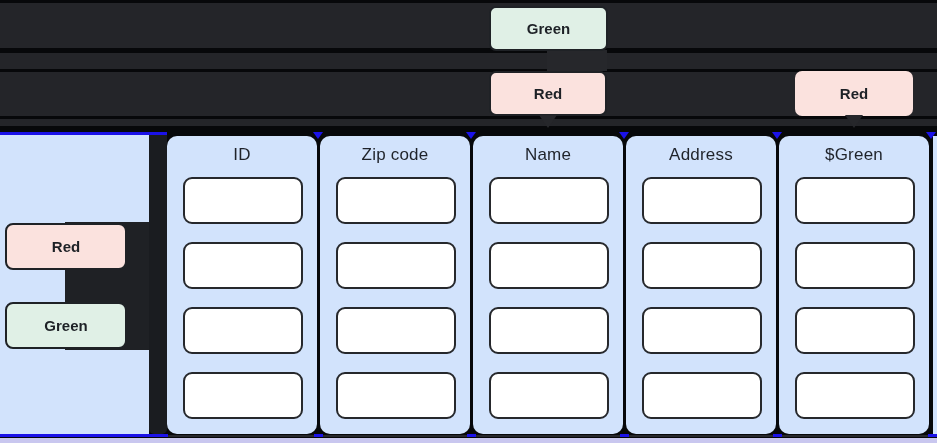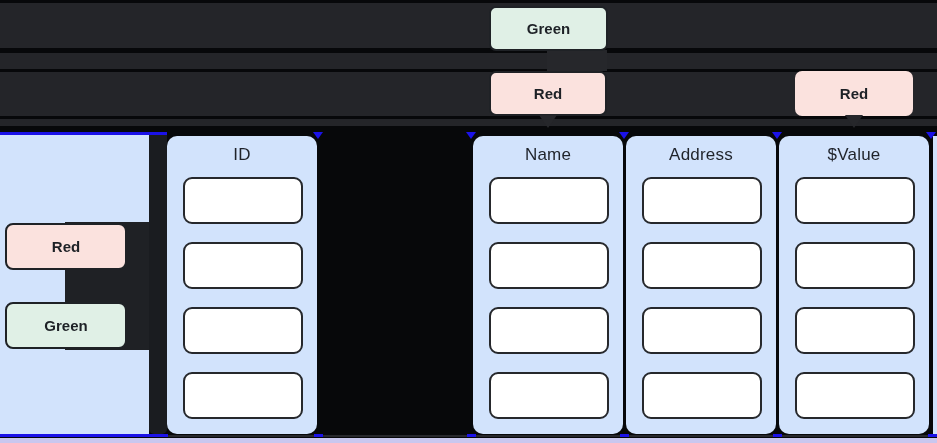--- a/index.html
+++ b/index.html
@@ -111,36 +111,43 @@
     <span>Green</span>
   </div>
 
   <div class="column" style="left:167px;">
     <div class="col-header">ID</div>
   <div class="cell" style="top: 41px;"></div>
       <div class="cell" style="top: 106px;"></div>
       <div class="cell" style="top: 171px;"></div>
       <div class="cell" style="top: 236px;"></div>
     </div>
+  <div class="column" style="left:320px;">
+    <div class="col-header">Zip code</div>
+  <div class="cell" style="top: 41px;"></div>
+      <div class="cell" style="top: 106px;"></div>
+      <div class="cell" style="top: 171px;"></div>
+      <div class="cell" style="top: 236px;"></div>
+    </div>
   <div class="column" style="left:473px;">
     <div class="col-header">Name</div>
   <div class="cell" style="top: 41px;"></div>
       <div class="cell" style="top: 106px;"></div>
       <div class="cell" style="top: 171px;"></div>
       <div class="cell" style="top: 236px;"></div>
     </div>
   <div class="column" style="left:626px;">
     <div class="col-header">Address</div>
   <div class="cell" style="top: 41px;"></div>
       <div class="cell" style="top: 106px;"></div>
       <div class="cell" style="top: 171px;"></div>
       <div class="cell" style="top: 236px;"></div>
     </div>
   <div class="column" style="left:779px;">
-    <div class="col-header">$Value</div>
+    <div class="col-header">$Green</div>
   <div class="cell" style="top: 41px;"></div>
       <div class="cell" style="top: 106px;"></div>
       <div class="cell" style="top: 171px;"></div>
       <div class="cell" style="top: 236px;"></div>
     </div>
   <div class="sliver"></div>
 
   <div class="gap-marker" style="left:313px;"></div>
   <div class="gap-marker" style="left:466px;"></div>
   <div class="gap-marker" style="left:619px;"></div>

